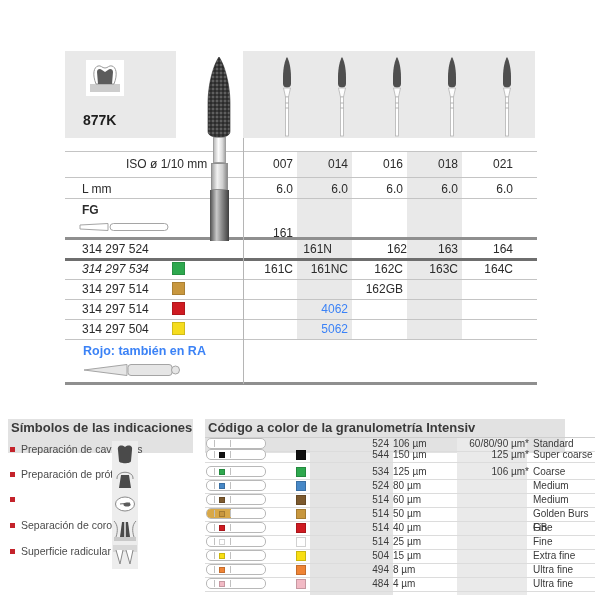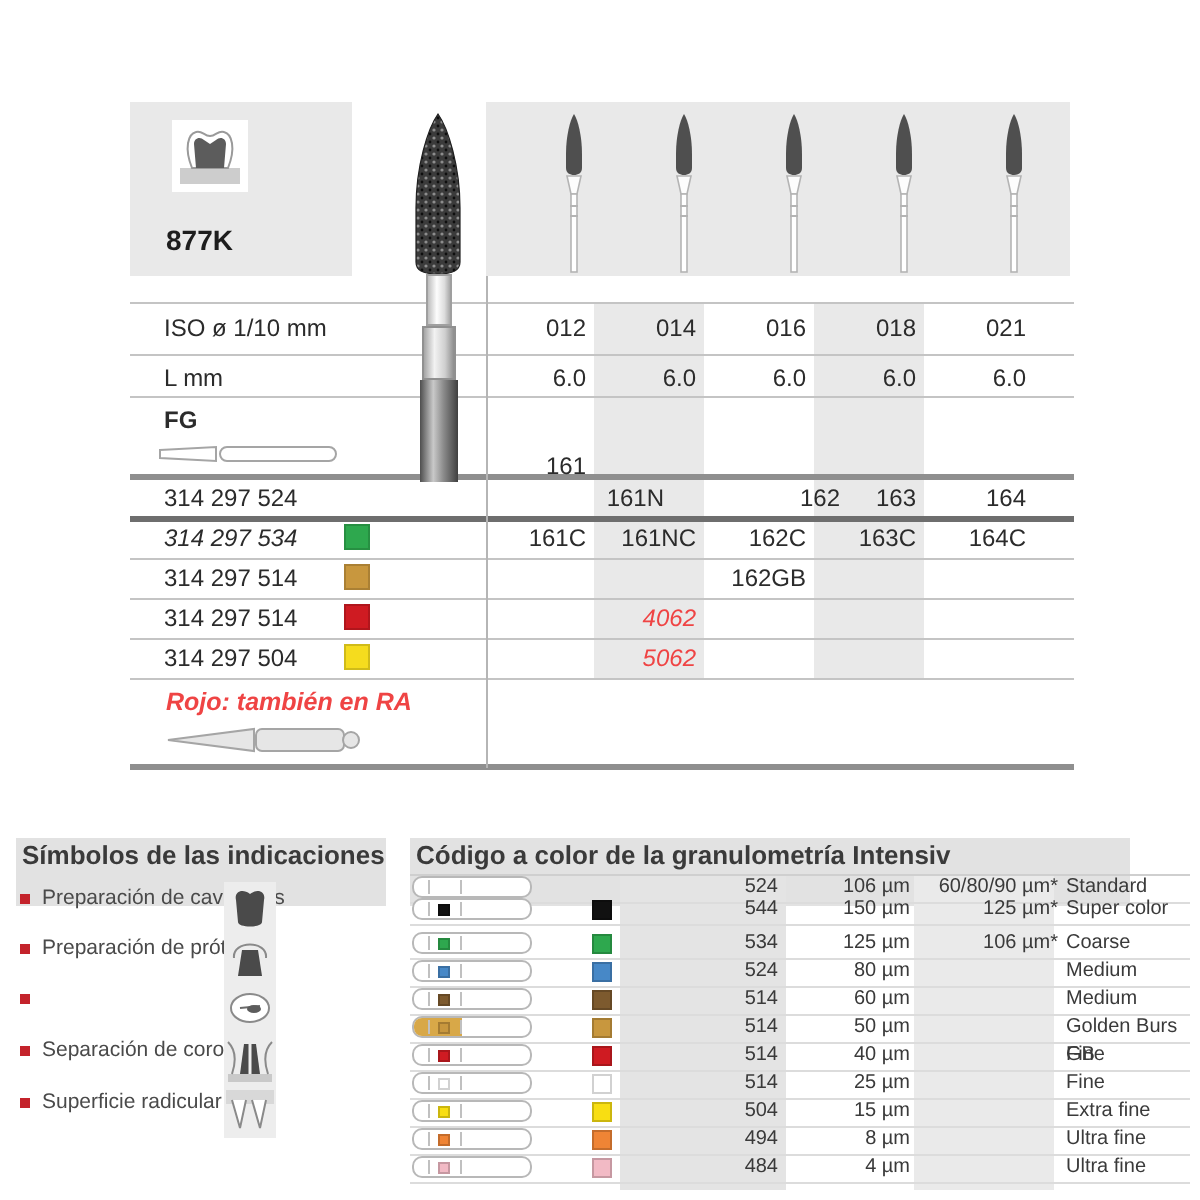--- a/index.html
+++ b/index.html
@@ -15,21 +15,21 @@
 
   .vline{left:243px;top:138px;width:1px;height:246px;background:#b5b5b5;}
   .stripe{top:151px;width:55px;height:189px;background:#e9e9e9;}
   .hline{left:65px;width:472px;background:#c4c4c4;height:1px;}
   .hline.heavy{background:#8f8f8f;height:3px;}
   .hline.heavier{background:#6e6e6e;height:3px;}
 
   .rowlabel{left:82px;font-size:12px;color:#2b2b2b;}
   .rowlabel.b{font-weight:bold;}
   .cell{width:50px;font-size:12px;text-align:right;padding-right:4px;color:#2b2b2b;}
-  .cell.red, .red-note{color:#ef4444;font-style:italic;}
+  .cell.red, .red-note{color:#3b82f6;}
   .sq{width:13px;height:13px;left:172px;outline:1px solid rgba(0,0,0,0.15);outline-offset:-1px;}
   .red-note{left:83px;top:344px;font-weight:bold;font-size:12.5px;}
 
   
   .bigbur-neck{left:213px;top:137px;width:13px;height:26px;background:linear-gradient(90deg,#bdbdbd,#fdfdfd 40%,#dcdcdc 75%,#a8a8a8);border:1px solid #9f9f9f;box-sizing:border-box;}
   .bigbur-mid{left:211px;top:163px;width:17px;height:27px;background:linear-gradient(90deg,#a5a5a5,#f2f2f2 35%,#cfcfcf 70%,#8d8d8d);border:1px solid #909090;box-sizing:border-box;}
   .bigbur-low{left:210px;top:190px;width:19px;height:51px;background:linear-gradient(90deg,#4e4e4e,#c9c9c9 35%,#8b8b8b 62%,#3f3f3f);}
 
   
   .sec-head{top:419px;height:34px;line-height:18px;background:#e2e2e2;font-size:13px;font-weight:bold;color:#3a3a3a;padding-left:3px;box-sizing:border-box;}
@@ -49,21 +49,21 @@
   .gtop{left:205px;top:437px;width:390px;height:1px;background:#cfcfcf;}
   .grow{left:205px;width:390px;height:14px;border-bottom:1px solid #dcdcdc;font-size:10px;color:#3a3a3a;}
   .grow span{position:absolute;line-height:14px;}
   .gbur{left:1px;top:1px;width:60px;height:11px;border:1px solid #b8b8b8;border-radius:5px;background:#fff;box-sizing:border-box;}
   .ghead{position:absolute;left:0;top:0;width:24px;height:9px;border-radius:4px 0 0 4px;}
   .gtick{position:absolute;top:1px;width:1px;height:7px;background:#c0c0c0;}
   .t1{left:7px;} .t2{left:23px;}
   .gmark{position:absolute;left:12px;top:1.5px;width:6px;height:6px;outline:1px solid rgba(0,0,0,0.18);outline-offset:-1px;}
   .csq{left:91px;top:2px;width:10px;height:10px;outline:1px solid rgba(0,0,0,0.18);outline-offset:-1px;}
   .gcode{left:105px;width:79px;text-align:right;}
-  .ggrain{left:188px;width:62px;text-align:right;}
+  .ggrain{left:188px;width:62px;}
   .gextra{left:252px;width:72px;text-align:right;}
   .gname{left:328px;width:62px;text-align:left;}
 </style>
 </head>
 <body>
 
 <div id="page">
 
   <div class="abs band"></div>
   <div class="abs band-cut"></div>
@@ -135,22 +135,22 @@
       <line x1="3" y1="52" x2="7" y2="52" stroke="#b4b4b4"></line>
     </svg>
   <svg class="abs" style="left:502px;top:56px;" width="10" height="82">
       <path d="M5,1 C7,4 9,12 9,21 L9,28 C9,30.5 7,31.5 5,31.5 C3,31.5 1,30.5 1,28 L1,21 C1,12 3,4 5,1 Z" fill="#4f4f4f"></path>
       <path d="M1.5,32 L8.5,32 L6.5,41 L3.5,41 Z" fill="#fdfdfd" stroke="#b4b4b4" stroke-width="0.8"></path>
       <rect x="3.5" y="41" width="3" height="39" fill="#fff" stroke="#b4b4b4" stroke-width="0.8"></rect>
       <line x1="3" y1="47" x2="7" y2="47" stroke="#b4b4b4"></line>
       <line x1="3" y1="52" x2="7" y2="52" stroke="#b4b4b4"></line>
     </svg>
 
-  <div class="abs rowlabel" style="top:157px;">ISO ø 1/10 mm</div>
-  <div class="abs cell" style="left:243px;top:157px;">012</div>
+  <div class="abs rowlabel" style="top:157px;margin-left:44px;">ISO ø 1/10 mm</div>
+  <div class="abs cell" style="left:243px;top:157px;">007</div>
   <div class="abs cell" style="left:298px;top:157px;">014</div>
   <div class="abs cell" style="left:353px;top:157px;">016</div>
   <div class="abs cell" style="left:408px;top:157px;">018</div>
   <div class="abs cell" style="left:463px;top:157px;">021</div>
 
   <div class="abs rowlabel" style="top:182px;">L mm</div>
   <div class="abs cell" style="left:243px;top:182px;">6.0</div>
   <div class="abs cell" style="left:298px;top:182px;">6.0</div>
   <div class="abs cell" style="left:353px;top:182px;">6.0</div>
   <div class="abs cell" style="left:408px;top:182px;">6.0</div>
@@ -158,21 +158,21 @@
 
   <div class="abs rowlabel b" style="top:203px;">FG</div>
   <svg class="abs" style="left:78px;top:220px;" width="94" height="14">
     <path d="M2,5 L30,3.5 L30,10.5 L2,9 Z" fill="#fff" stroke="#a5a5a5"></path>
     <rect x="32" y="3.5" width="58" height="7" rx="3.5" fill="#fff" stroke="#a5a5a5"></rect>
   </svg>
 
   <div class="abs rowlabel" style="top:242px;">314 297 524</div>
   <div class="abs cell" style="left:243px;top:226px;">161</div>
   <div class="abs cell" style="left:282px;top:242px;">161N</div>
-  <div class="abs cell" style="left:370px;top:242px;">162</div>
+  <div class="abs cell" style="left:357px;top:242px;">162</div>
   <div class="abs cell" style="left:408px;top:242px;">163</div>
   <div class="abs cell" style="left:463px;top:242px;">164</div>
 
   <div class="abs rowlabel" style="top:262px;font-style:italic;">314 297 534</div>
   <div class="abs sq" style="top: 262px; background-color: rgb(46, 168, 78);"></div>
   <div class="abs cell" style="left:243px;top:262px;">161C</div>
   <div class="abs cell" style="left:298px;top:262px;">161NC</div>
   <div class="abs cell" style="left:353px;top:262px;">162C</div>
   <div class="abs cell" style="left:408px;top:262px;">163C</div>
   <div class="abs cell" style="left:463px;top:262px;">164C</div>
@@ -269,21 +269,21 @@
   <div class="abs grow" style="top:448px;">
     <span class="gbur">
         <span class="gtick t1"></span>
         <span class="gtick t2"></span>
         <span class="gmark" style="background-color: rgb(17, 17, 17);"></span>
       </span>
     <span class="csq" style="background-color: rgb(17, 17, 17);"></span>
     <span class="gcode">544</span>
     <span class="ggrain">150 µm</span>
     <span class="gextra">125 µm*</span>
-    <span class="gname">Super color</span>
+    <span class="gname">Super coarse</span>
   </div>
   <div class="abs grow" style="top:465px;">
     <span class="gbur">
         <span class="gtick t1"></span>
         <span class="gtick t2"></span>
         <span class="gmark" style="background-color: rgb(46, 168, 78);"></span>
       </span>
     <span class="csq" style="background-color: rgb(46, 168, 78);"></span>
     <span class="gcode">534</span>
     <span class="ggrain">125 µm</span>

